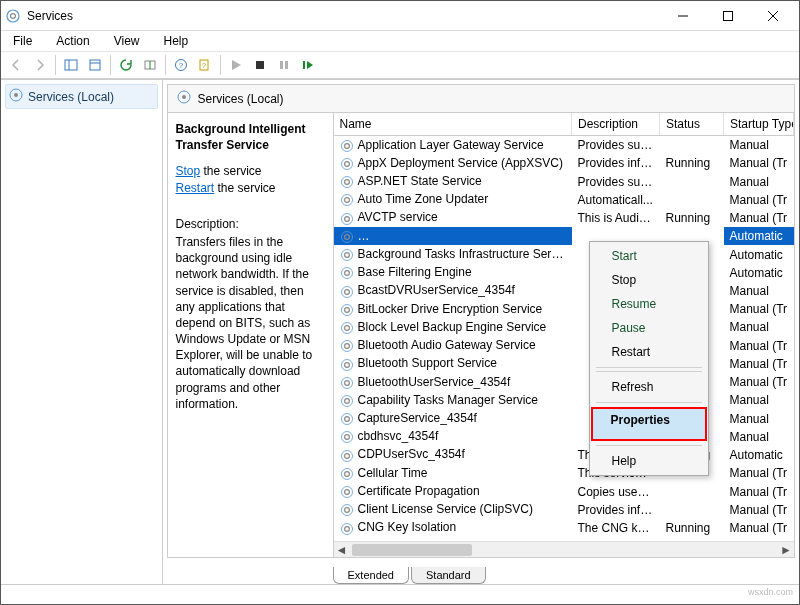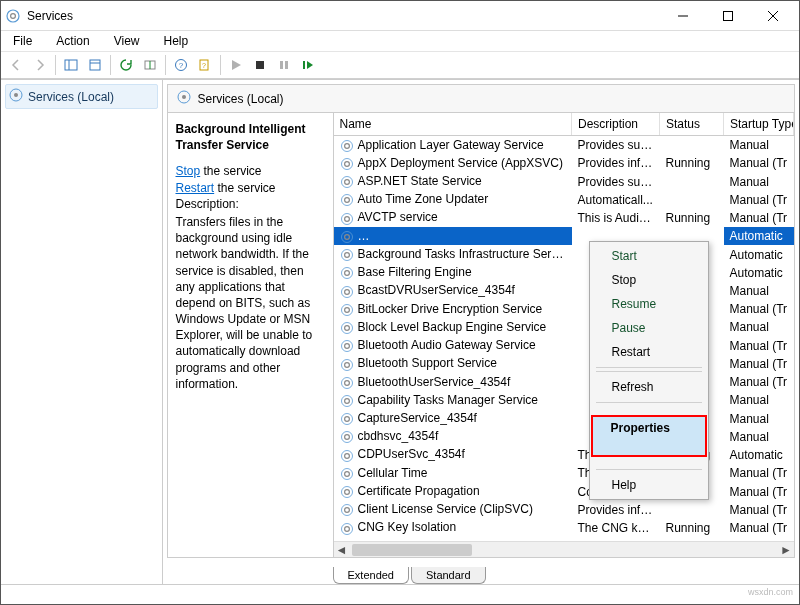--- a/index.html
+++ b/index.html
@@ -20,21 +20,21 @@
   .body { flex: 1; display: flex; border-top: 1px solid #ccc; overflow: hidden; }
   .treepane { width: 168px; border-right: 1px solid #ccc; padding: 4px; }
   .treeitem { display: flex; align-items: center; gap: 4px; padding: 2px; background: #eaf3fb; border: 1px solid #cfe3f5; border-radius: 2px; color: #15385c; }
   .content { flex: 1; display: flex; flex-direction: column; position: relative; }
   .content-inner { flex: 1; margin: 4px; border: 1px solid #ccc; display: flex; flex-direction: column; overflow: hidden; }
   .panehdr { padding: 4px 8px; display: flex; align-items: center; gap: 6px; border-bottom: 1px solid #ccc; background: #f7f7f7; }
   .splitview { flex: 1; display: flex; overflow: hidden; }
   .leftdetail { width: 166px; padding: 8px 10px 8px 8px; border-right: 1px solid #ccc; font-size: 12px; line-height: 1.35; }
   .leftdetail .svcname { font-weight: bold; margin-bottom: 10px; }
   .leftdetail .action { color: #0066cc; text-decoration: underline; cursor: pointer; }
-  .leftdetail .desc-lab { margin-bottom: 2px; }
+  .leftdetail .desc-lab { margin-top: 20px; margin-bottom: 2px; }
   .listwrap { flex: 1; overflow: hidden; position: relative; }
   table.svctable { border-collapse: collapse; width: 100%; table-layout: fixed; }
   table.svctable th { text-align: left; font-weight: normal; padding: 4px 6px; border-right: 1px solid #e0e0e0; border-bottom: 1px solid #ccc; background: #fff; white-space: nowrap; overflow: hidden; }
   table.svctable td { padding: 1.5px 6px; white-space: nowrap; overflow: hidden; text-overflow: ellipsis; }
   table.svctable tr.selected td { background: #0a64c8; color: #fff; }
   table.svctable tr.selected td.selcol { background: #fff; color: #000; }
   .row-icon { display: inline-block; vertical-align: middle; margin-right: 4px; }
   .row-icon svg { width: 14px; height: 14px; vertical-align: middle; }
   .highlight { border: 2.5px solid #ff0000; display: inline-block; padding: 0 1px; margin: -2px; }
   .tabs { height: 22px; display: flex; align-items: flex-end; padding-left: 170px; }
@@ -43,21 +43,21 @@
   .statusbar { height: 20px; border-top: 1px solid #ccc; padding: 2px 6px; font-size: 11px; color: #222; }
   .scrollbar-h { position: absolute; bottom: 0; left: 0; right: 0; height: 16px; background: #f0f0f0; border-top: 1px solid #ddd; display: flex; align-items: center; }
   .scrollbar-h .arrow { width: 16px; height: 16px; display: flex; align-items: center; justify-content: center; color: #555; }
   .scrollbar-h .thumb { flex: 0 0 120px; height: 12px; background: #ccc; border-radius: 2px; margin-left: 2px; }
   
   .ctxmenu { position: absolute; background: #f5f5f5; border: 1px solid #aaa; box-shadow: 2px 2px 6px rgba(0,0,0,0.25); width: 120px; padding: 2px; font-size: 12px; }
   .ctxmenu .mi { padding: 5px 14px 5px 20px; position: relative; }
   .ctxmenu .mi.disabled { color: #14532d; }
   .ctxmenu .sep { height: 1px; background: #d0d0d0; margin: 3px 4px; }
   .ctxmenu .mi .arrow { position: absolute; right: 6px; top: 6px; font-size: 9px; color: #555; }
-  .ctxmenu .mihighlight { border: 2.5px solid #ff0000; background: #cde6f7; font-weight: bold; padding: 4px 12px 20px 18px; margin: 12px -1px; }
+  .ctxmenu .mihighlight { border: 2.5px solid #ff0000; background: #cde6f7; font-weight: bold; padding: 4px 12px 12px 18px; margin: 4px -1px; }
   .gear-svg { fill: #8a8a8a; }
   .svcicon svg { width: 16px; height: 16px; }
 </style>
 </head>
 <body>
 
 <div class="window">
 
   <div class="titlebar">
     <span class="icon svcicon">

